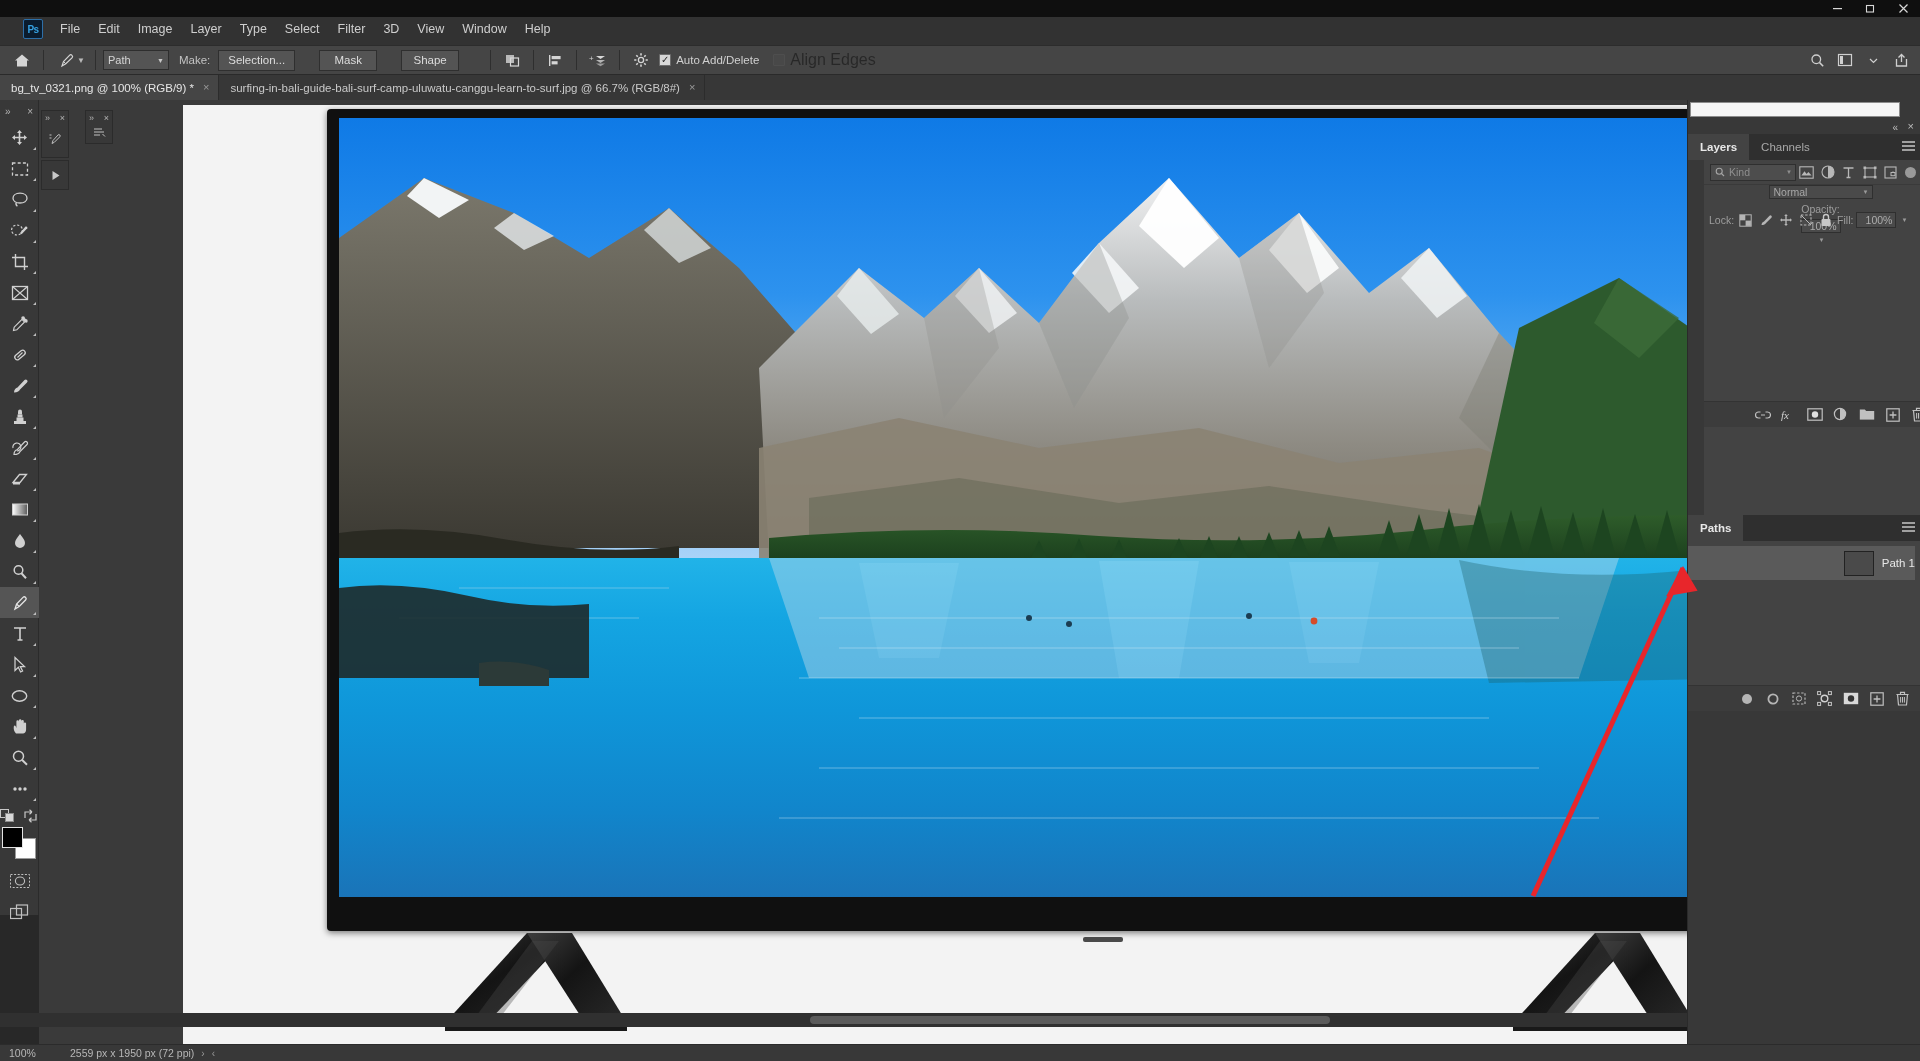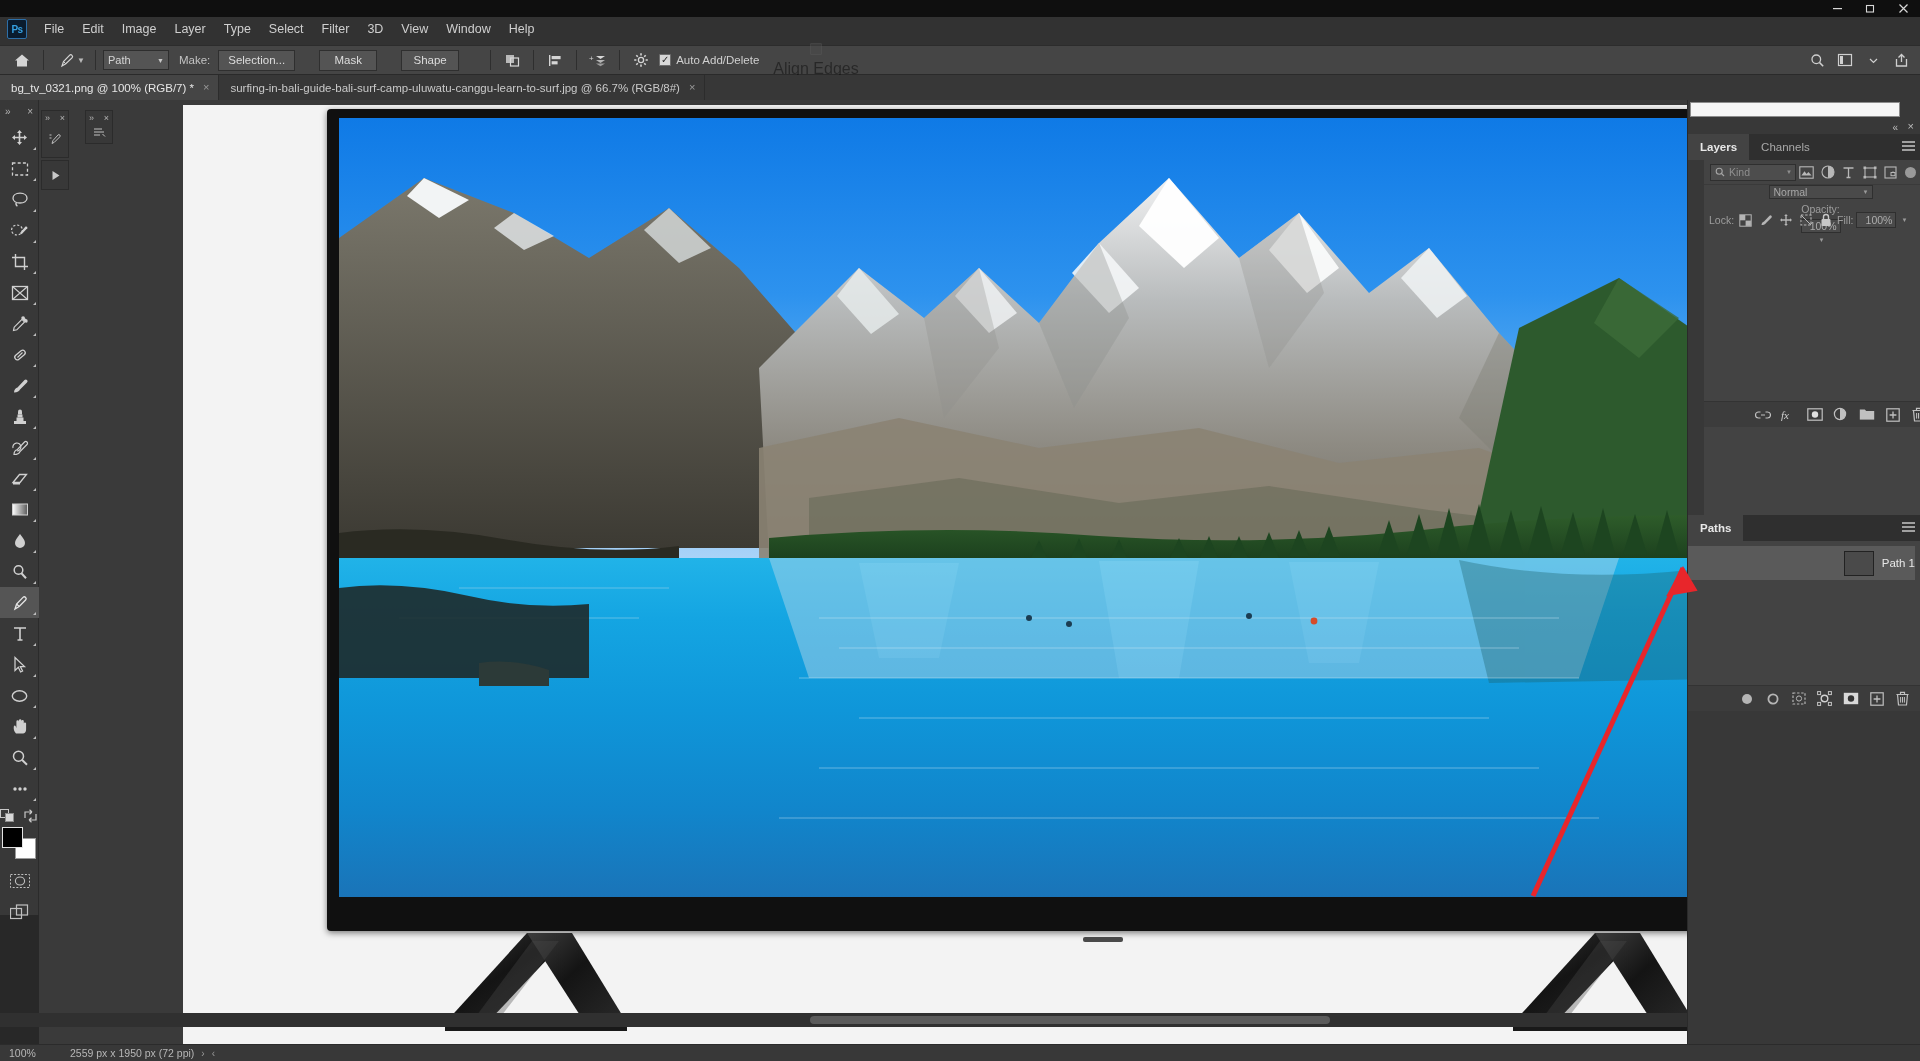--- a/index.html
+++ b/index.html
@@ -17,21 +17,21 @@
     background:#0f0f0f;
   }
   .win-btns{ position:absolute; right:0; top:0; height:17px; display:flex; }
   .win-btn{ width:33px; height:17px; display:flex; align-items:center; justify-content:center;
             color:#d8d8d8; font-size:10px; }
   .win-btn svg{ display:block; }
 
   
   .menubar{
     position:absolute; left:0; top:17px; width:1920px; height:24px;
-    background:#323232; display:flex; align-items:center; padding-left:4px;
+    background:#323232; display:flex; align-items:center; padding-left:20px;
   }
   .ps-logo{
     width:20px; height:20px; margin:0 8px 0 3px; background:#0a1c2e;
     border:1px solid #2d6fa8; border-radius:2px; color:#35a0e0;
     font-size:10px; font-weight:bold; display:flex; align-items:center; justify-content:center;
     letter-spacing:-0.5px;
   }
   .menuitem{
     color:#cfcfcf; font-size:12.5px; padding:4px 9px; line-height:1;
     white-space:nowrap; cursor:default;
@@ -59,21 +59,21 @@
     margin-right:24px;
   }
   .ob-iconbtn{ width:28px; height:24px; display:flex; align-items:center; justify-content:center; }
   .ob-check{ display:flex; align-items:center; gap:5px; margin-left:4px; }
   .ob-checkbox{
     width:12px; height:12px; background:#d7d7d7; border:1px solid #6d6d6d; border-radius:1px;
     display:flex; align-items:center; justify-content:center; color:#2b2b2b; font-size:10px;
     line-height:1;
   }
   .ob-check span.lbl{ color:#d0d0d0; font-size:11.5px; }
-  .ob-disabled{ display:flex; align-items:center; gap:5px; margin-left:14px; opacity:.42;flex-direction:column; }
+  .ob-disabled{ display:flex; align-items:center; gap:5px; margin-left:14px; opacity:.42; }
   .ob-checkbox.off{ background:#4d4d4d; border:1px solid #5c5c5c; color:transparent;}
   .ob-right{ position:absolute; right:6px; display:flex; align-items:center; gap:2px; }
   .ob-right .ic{ width:26px;height:24px;display:flex;align-items:center;justify-content:center;}
 
   
   .tabstrip{
     position:absolute; left:0; top:75px; width:1920px; height:25px;
     background:#373737; display:flex; align-items:stretch;
   }
   .tab{
@@ -383,21 +383,21 @@
         <svg width="15" height="15" viewBox="0 0 15 15">
             <path d="M2.5 6 L2.5 13 L12.5 13 L12.5 6" fill="none" stroke="#cfcfcf" stroke-width="1.3"></path>
             <path d="M7.5 1.5 L7.5 9 M4.5 4.5 L7.5 1.5 L10.5 4.5" fill="none" stroke="#cfcfcf" stroke-width="1.3"></path>
           </svg>
       </div>
     </div>
   </div>
 
   <div class="tabstrip">
     <div class="tab active">
-      <span>bg_tv_0321.png @ 100% (RGB/7) *</span>
+      <span>bg_tv_0321.png @ 100% (RGB/9) *</span>
       <span class="x">×</span>
     </div>
     <div class="tab">
       <span>surfing-in-bali-guide-bali-surf-camp-uluwatu-canggu-learn-to-surf.jpg @ 66.7% (RGB/8#)</span>
       <span class="x">×</span>
     </div>
   </div>
 
   <div class="docarea">
     <div class="canvas-wrap">

